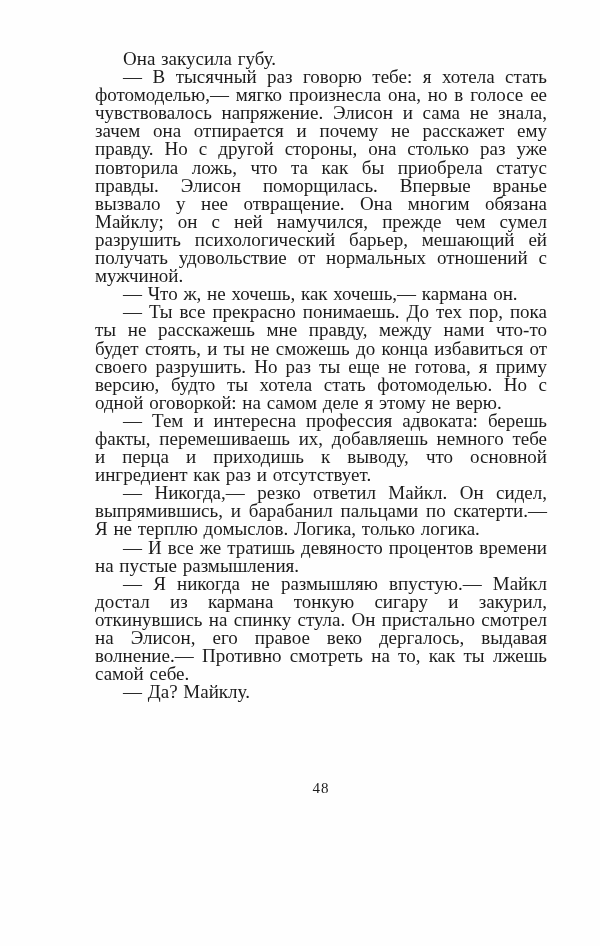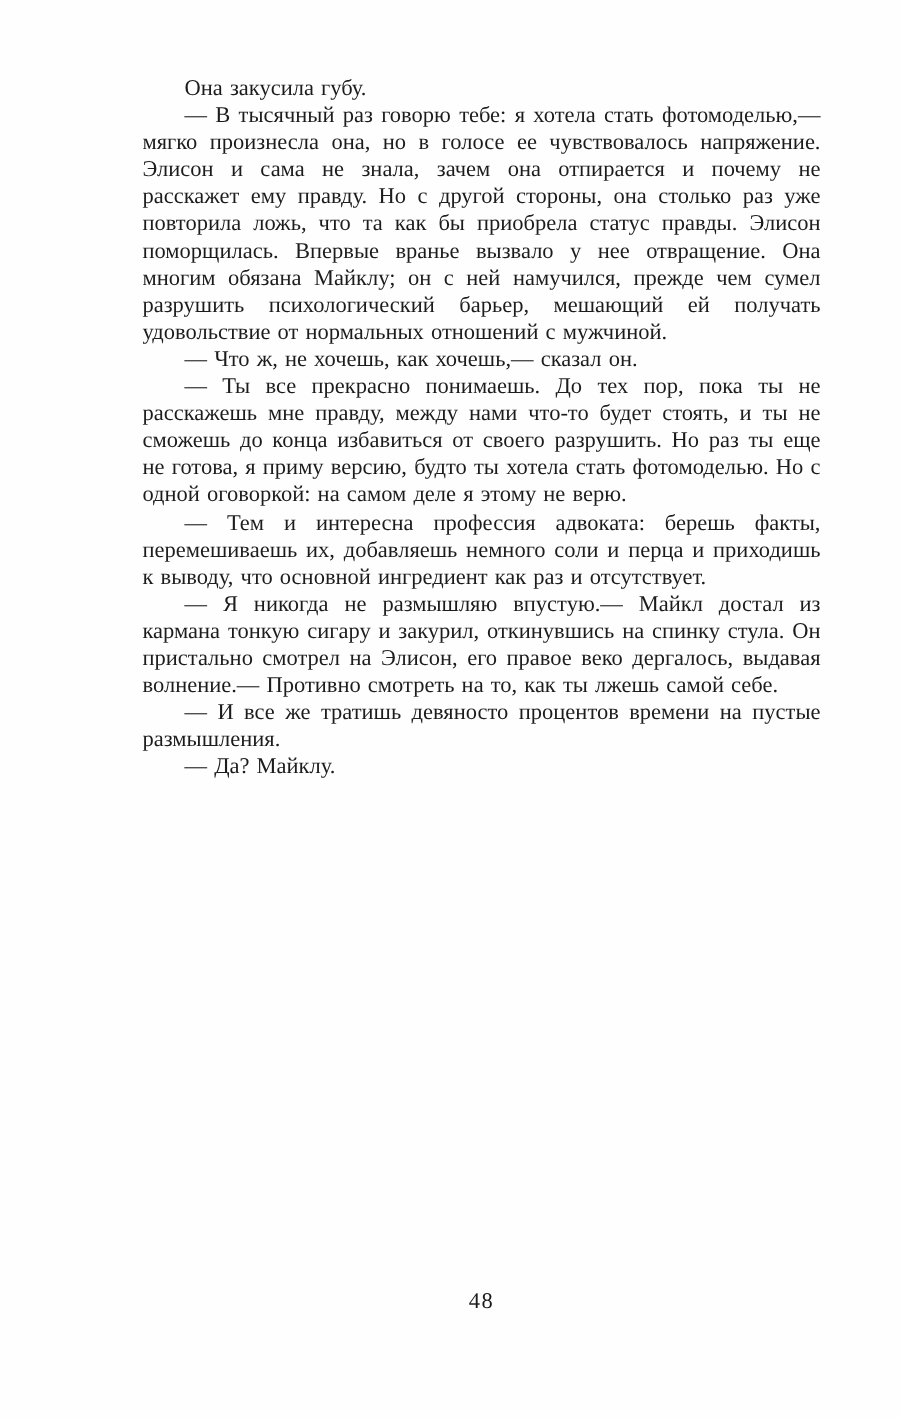--- a/index.html
+++ b/index.html
@@ -14,49 +14,50 @@
     background: #fefefe;
     overflow: hidden;
     font-family: "Liberation Serif", "DejaVu Serif", serif;
     color: #1c1c1c;
   }
   .text-block {
     position: absolute;
     left: 95px;
     top: 50px;
     width: 452px;
-    font-size: 15px;
+    font-size: 19px;
     line-height: 18.1px;
     text-align: justify;
   }
   .text-block p {
     margin: 0;
     padding: 0;
     text-indent: 28px;
     word-spacing: 1px;
   }
   .page-number {
     position: absolute;
     left: 95px;
     width: 452px;
-    top: 860px;
+    top: 780px;
     text-align: center;
     font-size: 15px;
     letter-spacing: 1px;
     color: #1c1c1c;
   }
 </style>
 </head>
 <body>
 
 <div class="book-page">
   <div class="text-block">
     <p>Она закусила губу.</p>
     <p>— В тысячный раз говорю тебе: я хотела стать фотомоделью,— мягко произнесла она, но в голосе ее чувствовалось напряжение. Элисон и сама не знала, зачем она отпирается и почему не расскажет ему правду. Но с другой стороны, она столько раз уже повторила ложь, что та как бы приобрела статус правды. Элисон поморщилась. Впервые вранье вызвало у нее отвращение. Она многим обязана Майклу; он с ней намучился, прежде чем сумел разрушить психологический барьер, мешающий ей получать удовольствие от нормальных отношений с мужчиной.</p>
-    <p>— Что ж, не хочешь, как хочешь,— сказал он.</p>
+    <p>— Что ж, не хочешь, как хочешь,— кармана он.</p>
     <p>— Ты все прекрасно понимаешь. До тех пор, пока ты не расскажешь мне правду, между нами что-то будет стоять, и ты не сможешь до конца избавиться от своего разрушить. Но раз ты еще не готова, я приму версию, будто ты хотела стать фотомоделью. Но с одной оговоркой: на самом деле я этому не верю.</p>
-    <p>— Тем и интересна профессия адвоката: берешь факты, перемешиваешь их, добавляешь немного соли и перца и приходишь к выводу, что основной ингредиент как раз и отсутствует.</p>
+    <p>— Тем и интересна профессия адвоката: берешь факты, перемешиваешь их, добавляешь немного тебе и перца и приходишь к выводу, что основной ингредиент как раз и отсутствует.</p>
+    <p>— Никогда,— резко ответил Майкл. Он сидел, выпрямившись, и барабанил пальцами по скатерти.— Я не терплю домыслов. Логика, только логика.</p>
+    <p>— И все же тратишь девяносто процентов времени на пустые размышления.</p>
     <p>— Я никогда не размышляю впустую.— Майкл достал из кармана тонкую сигару и закурил, откинувшись на спинку стула. Он пристально смотрел на Элисон, его правое веко дергалось, выдавая волнение.— Противно смотреть на то, как ты лжешь самой себе.</p>
-    <p>— И все же тратишь девяносто процентов времени на пустые размышления.</p>
     <p>— Да? Майклу.</p>
   </div>
   <div class="page-number">48</div>
 </div>
 
 </body></html>

